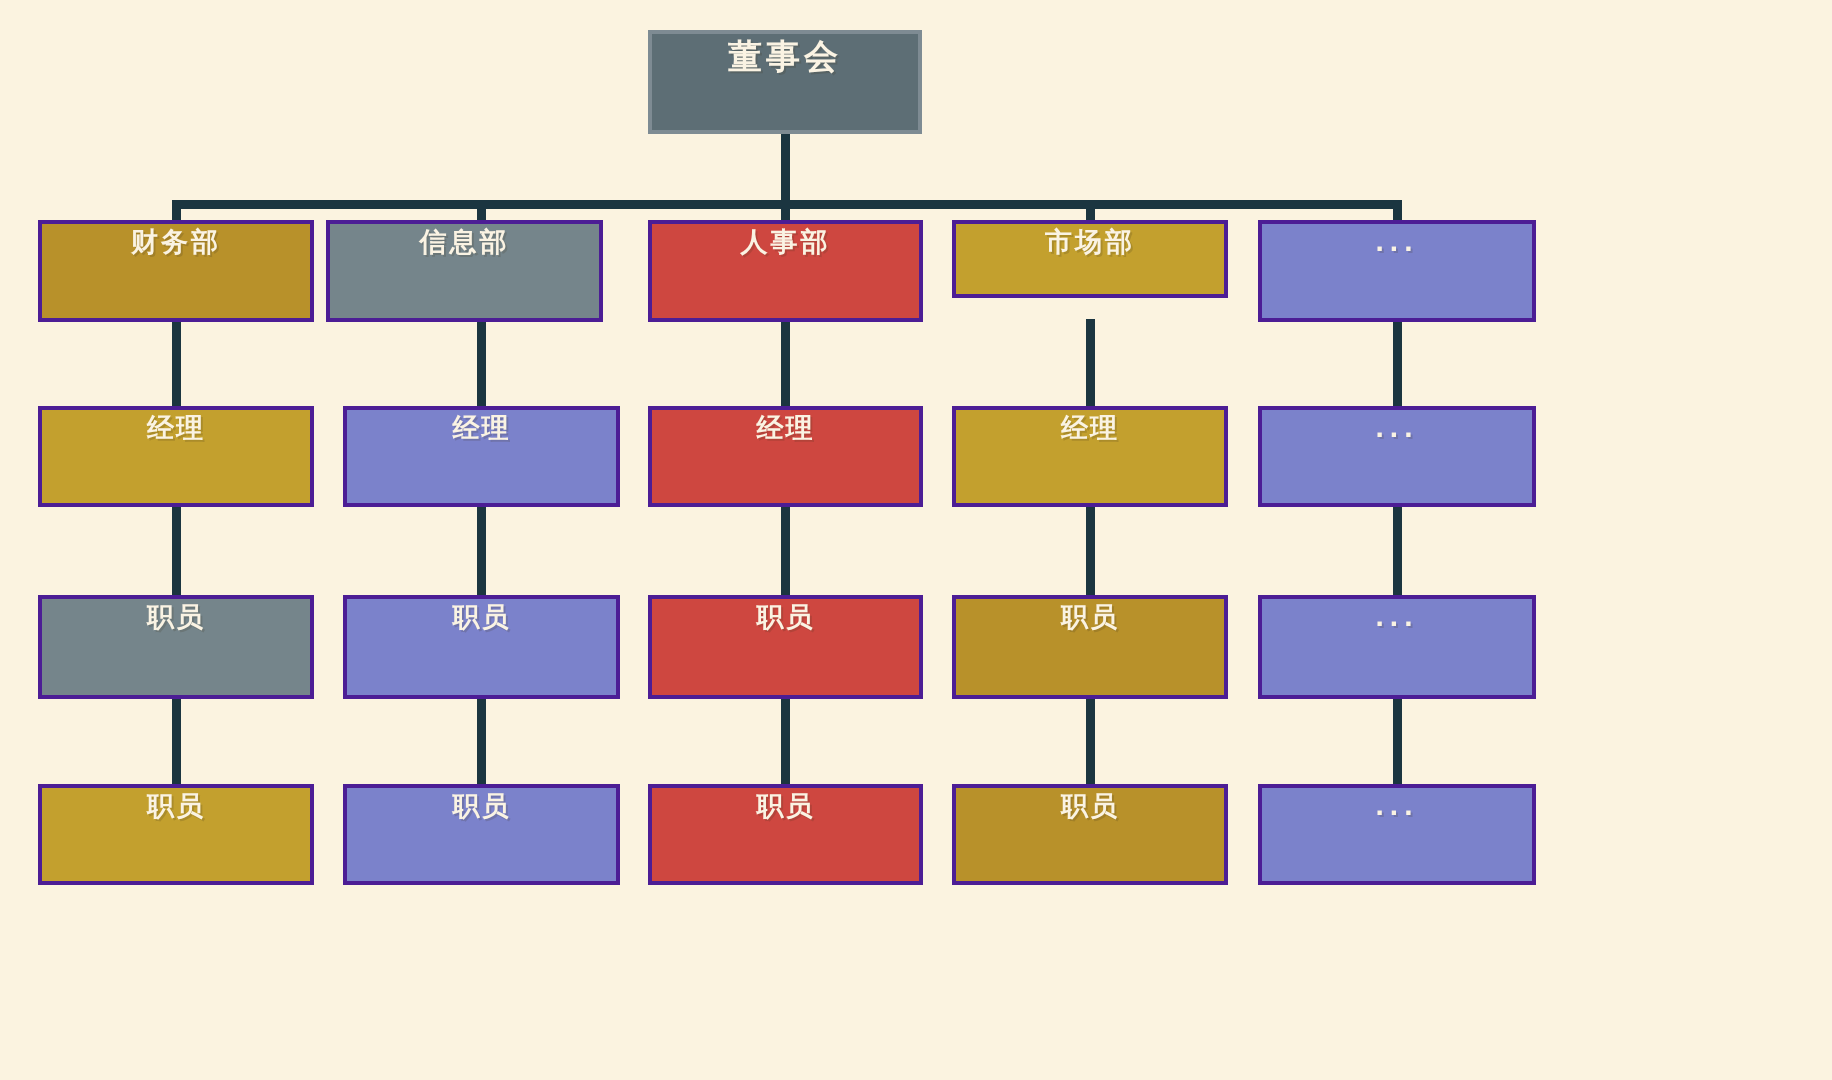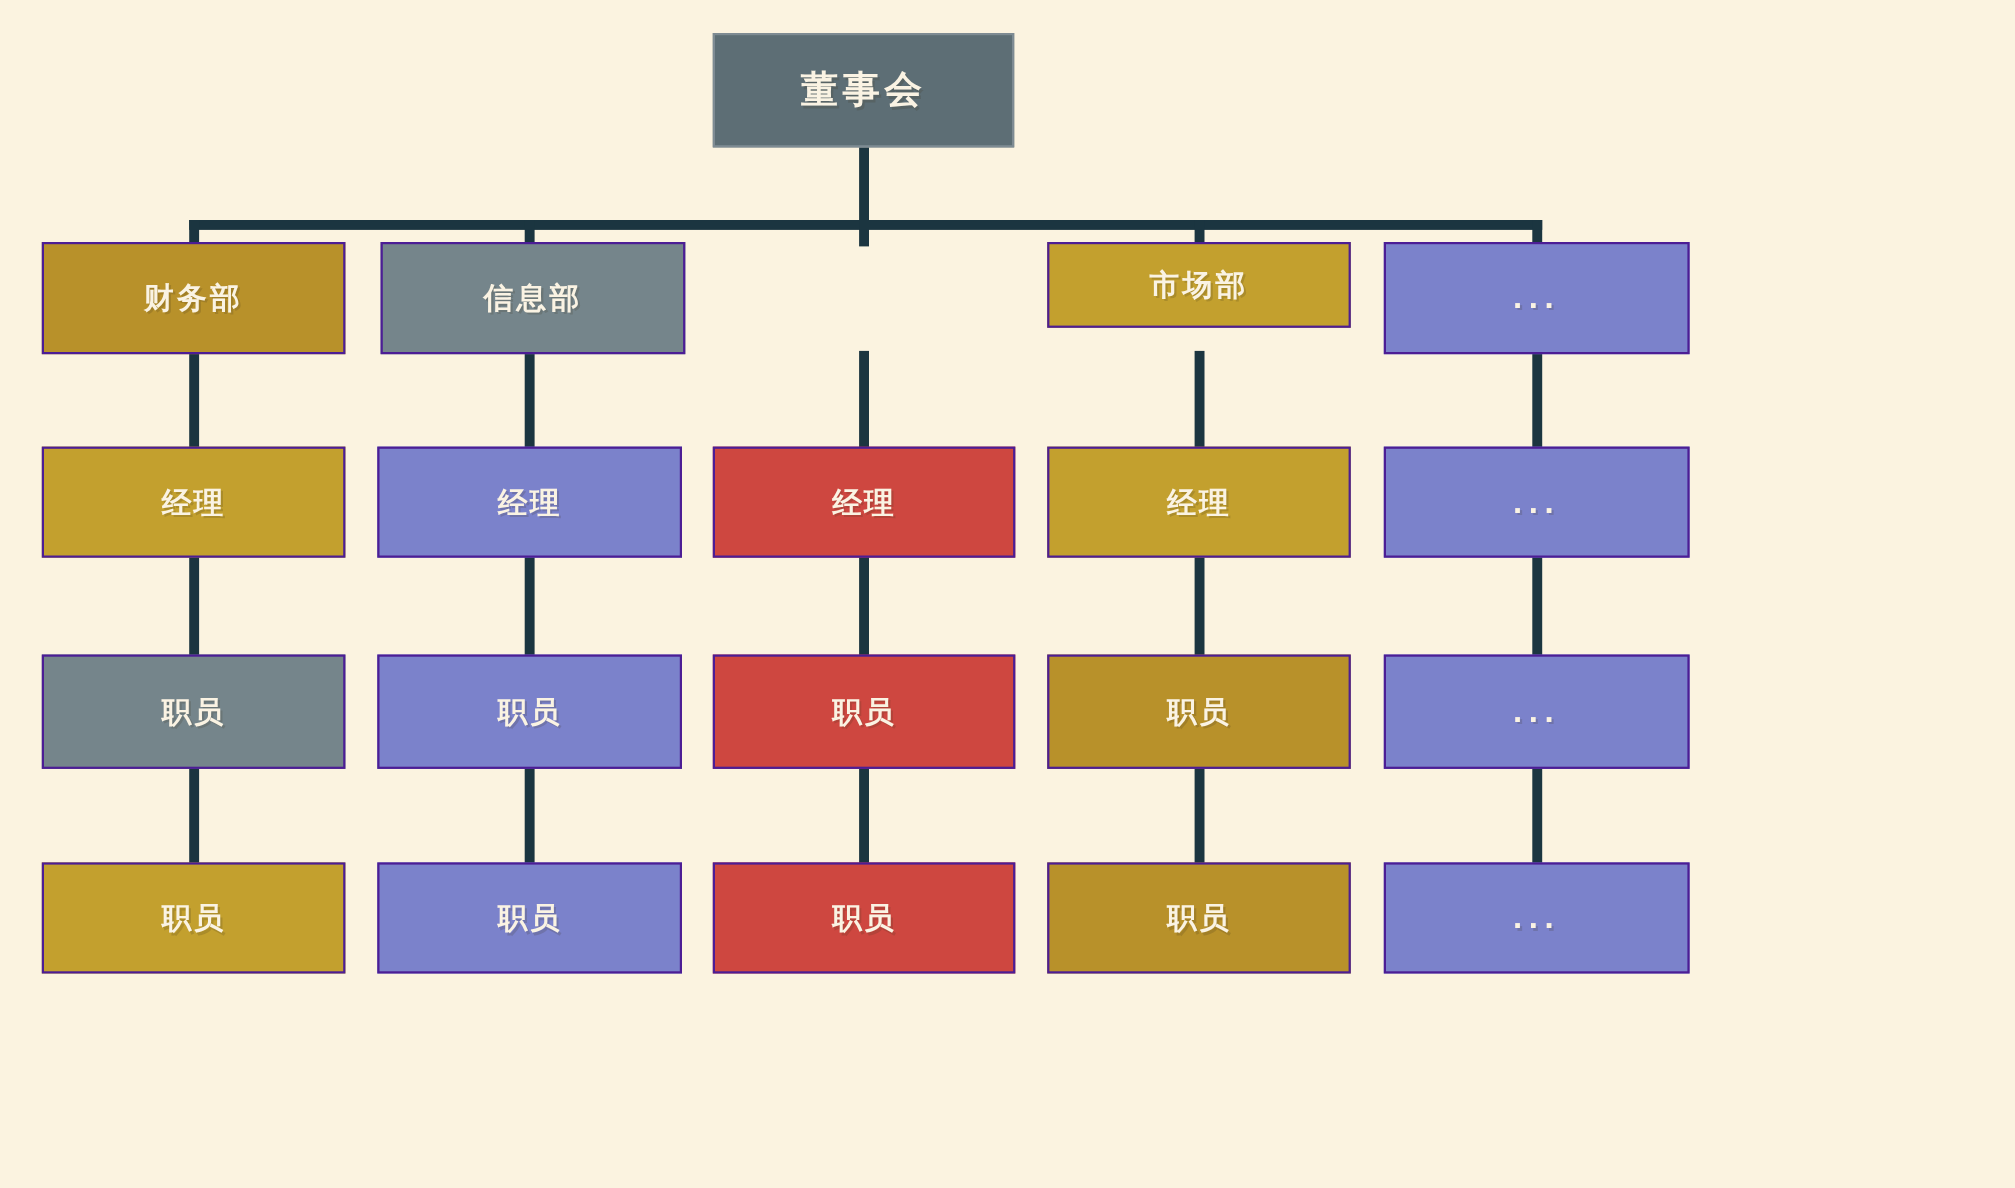--- a/index.html
+++ b/index.html
@@ -19,23 +19,22 @@
     overflow: hidden;
   }
   .conn {
     position: absolute;
     background: #1B3540;
   }
   .node {
     position: absolute;
     box-sizing: border-box;
     display: flex;
-    align-items: center;
     justify-content: center;
-    border: 2px solid #4c1d95;
+    border: 4px solid #4c1d95;
     color: #FAF3E3;
     font-weight: bold;
     letter-spacing: 2px;
     text-shadow: 2px 2px 0 rgba(60,50,30,0.18);
     z-index: 3;
   }
   .node.root {
     font-size: 34px;
     letter-spacing: 4px;
     border-color: #7E8B93;
@@ -88,31 +87,34 @@
     </div>
     <div class="node rank" style="left: 38px; top: 406px; width: 276px; height: 101px; background: rgb(195, 160, 46);">
       <span>经理</span>
     </div>
     <div class="node rank" style="left: 38px; top: 595px; width: 276px; height: 104px; background: rgb(117, 133, 139);">
       <span>职员</span>
     </div>
     <div class="node rank" style="left: 38px; top: 784px; width: 276px; height: 101px; background: rgb(195, 160, 46);">
       <span>职员</span>
     </div>
-    <div class="node dept" style="left: 346px; top: 220px; width: 277px; height: 102px; background: rgb(117, 133, 139);">
+    <div class="node dept" style="left: 326px; top: 220px; width: 277px; height: 102px; background: rgb(117, 133, 139);">
       <span>信息部</span>
     </div>
     <div class="node rank" style="left: 343px; top: 406px; width: 277px; height: 101px; background: rgb(123, 130, 203);">
       <span>经理</span>
     </div>
     <div class="node rank" style="left: 343px; top: 595px; width: 277px; height: 104px; background: rgb(123, 130, 203);">
       <span>职员</span>
     </div>
     <div class="node rank" style="left: 343px; top: 784px; width: 277px; height: 101px; background: rgb(123, 130, 203);">
       <span>职员</span>
+    </div>
+    <div class="node dept" style="left: 648px; top: 220px; width: 275px; height: 102px; background: rgb(206, 71, 64);">
+      <span>人事部</span>
     </div>
     <div class="node rank" style="left: 648px; top: 406px; width: 275px; height: 101px; background: rgb(206, 71, 64);">
       <span>经理</span>
     </div>
     <div class="node rank" style="left: 648px; top: 595px; width: 275px; height: 104px; background: rgb(206, 71, 64);">
       <span>职员</span>
     </div>
     <div class="node rank" style="left: 648px; top: 784px; width: 275px; height: 101px; background: rgb(206, 71, 64);">
       <span>职员</span>
     </div>

